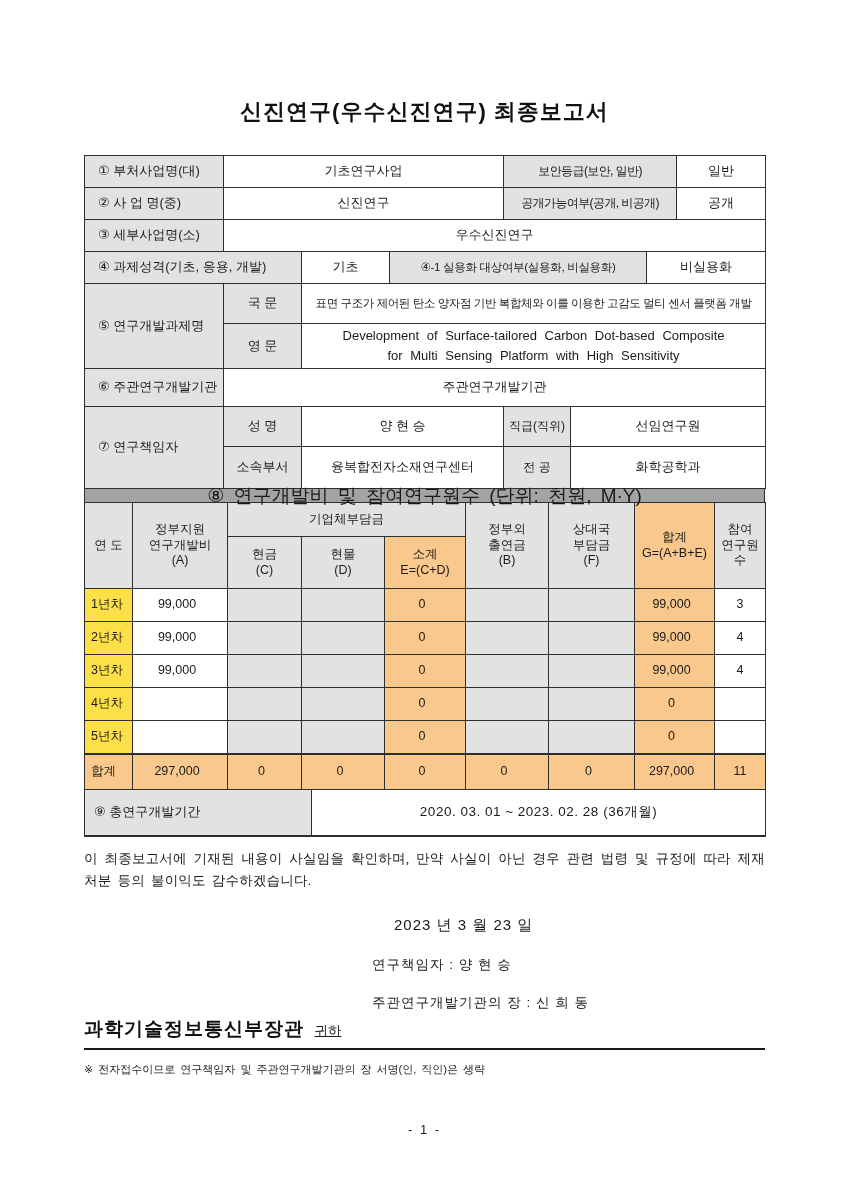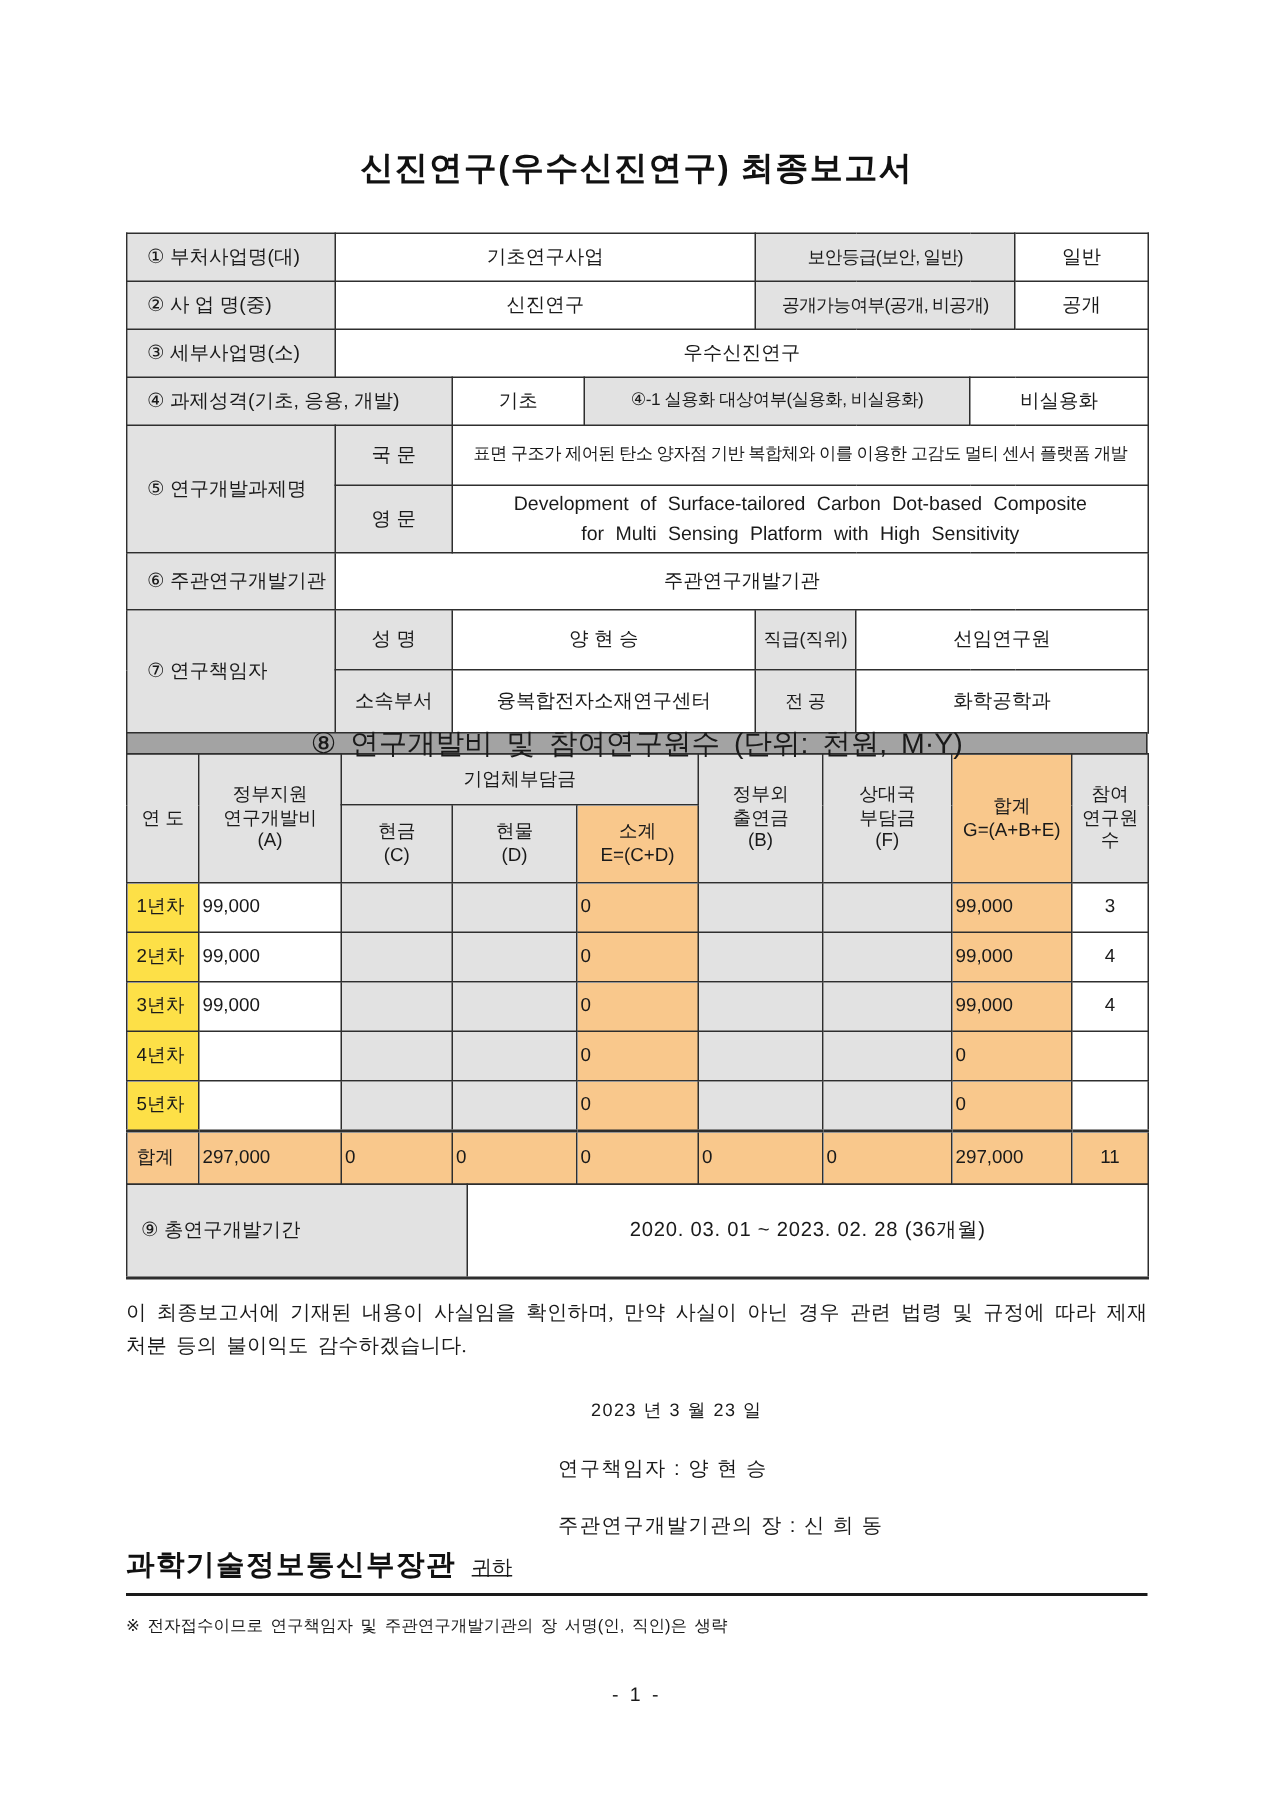--- a/index.html
+++ b/index.html
@@ -16,49 +16,49 @@
   .gray { background:#E2E2E2; }
   .orange { background:#F9C88C; }
   .lbl { text-align:left; padding-left:13px; background:#E2E2E2; }
 
   .info-table { margin-top:28px; }
   .r-std { height:32px;margin-top:44px; }
   .r-kor { height:40px; }
   .r-eng { height:45px; }
   .r-org { height:38px; }
   .r-nm  { height:40px; }
-  .r-dp  { height:42px;font-family:Liberation Serif, serif; }
+  .r-dp  { height:42px; }
   .cell-kor-title { font-size:11.5px; letter-spacing:-0.4px; padding-left:4px; padding-right:4px; }
   .cell-eng-title { font-size:13px; word-spacing:4px; line-height:1.55; }
   .cell-open  { font-size:12px; letter-spacing:-0.6px; padding:0; }
   .cell-pract { font-size:11.5px; letter-spacing:-0.3px; padding:0; }
   .cell-rank  { font-size:12px; padding:0; }
 
   .section-header { margin-top:-1px; height:15px; border:1px solid #2e2e2e; background:#a3a3a3;
                     display:flex; align-items:center; justify-content:center; font-size:19px; word-spacing:4px; }
 
   .budget-table { margin-top:-1px; }
   .budget-table th, .budget-table td { font-size:12.5px; }
   .bh1 { height:34px; }
   .bh2 { height:52px; }
   .bd  { height:33px; }
   .bt  { height:36px; }
   .bt td { border-top:2px solid #2e2e2e; }
-  .num { text-align:left; padding-right:8px; }
+  .num { text-align:center; padding-right:8px; }
   .yr  { text-align:left; padding-left:6px; background:#fde047; }
 
   .period-table { margin-top:-1px; }
-  .period-table td { height:62px; }
+  .period-table td { height:46px; }
   .period-table td:last-child { border-bottom:2px solid #2e2e2e; font-size:13.5px; letter-spacing:0.5px; }
   .period-lbl { text-align:left; padding-left:9px; border-bottom:2px solid #2e2e2e; }
 
   .declaration { margin-top:11px; font-size:13.5px; line-height:1.67; text-align:justify;
                  word-spacing:2.5px; letter-spacing:0.2px;font-family:Liberation Serif, serif; }
 
-  .sig-date { margin-top:23px; margin-left:310px; font-size:12px; letter-spacing:1px; }
+  .sig-date { margin-top:23px; margin-left:310px; font-size:15px; letter-spacing:1px; }
   .sig-pi   { margin-top:21px; margin-left:288px; font-size:13.5px; letter-spacing:1px; }
   .sig-head { margin-top:20px; margin-left:288px; font-size:13.5px; letter-spacing:1px; }
 
   .recipient-line { margin-top:4px; padding-bottom:6px; border-bottom:2px solid #1a1a1a; }
   .recipient { font-size:19px; font-weight:bold; letter-spacing:1px; color:#111; }
   .guha { font-size:13.5px; margin-left:6px;text-decoration:underline; }
 
   .note { margin-top:12px; font-size:11px; word-spacing:2px; }
 
   .page-num { position:absolute; top:1122px; left:0; width:100%; text-align:center; font-size:13px; letter-spacing:2px; }

